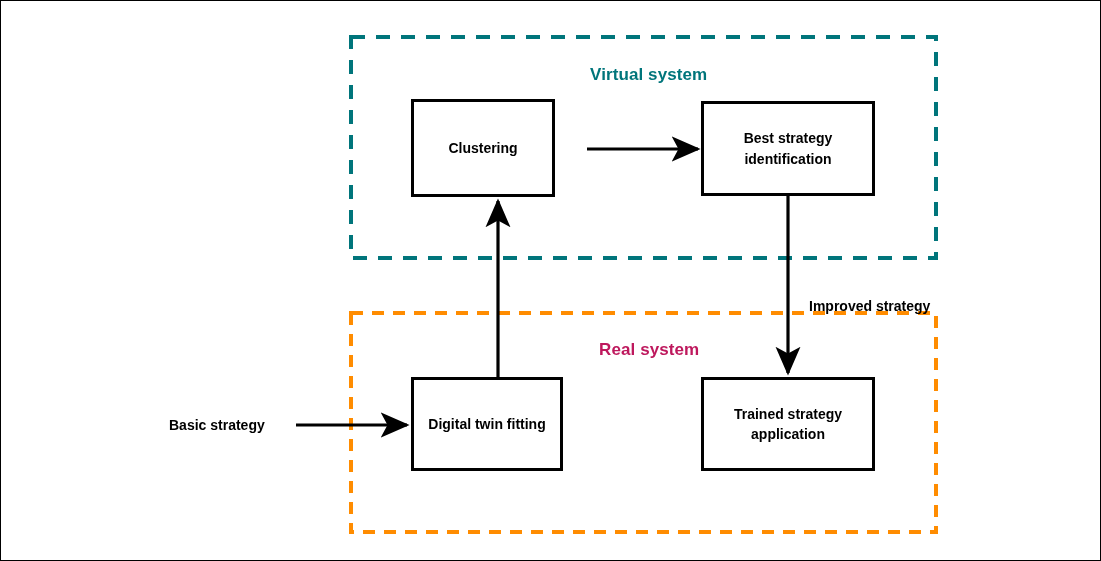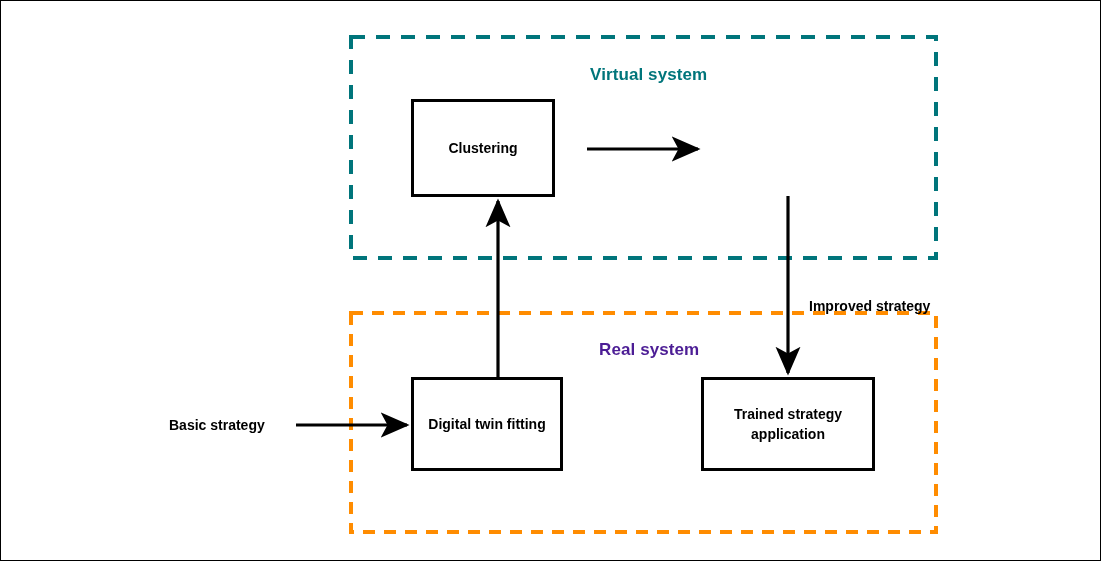--- a/index.html
+++ b/index.html
@@ -83,26 +83,30 @@
 
     <line x1="497" y1="378" x2="497" y2="200" stroke="#000000" stroke-width="3.2" marker-end="url(#arrowhead)"></line>
 
     <line x1="586" y1="148" x2="697" y2="148" stroke="#000000" stroke-width="3.2" marker-end="url(#arrowhead)"></line>
 
     <line x1="787" y1="195" x2="787" y2="372" stroke="#000000" stroke-width="3.2" marker-end="url(#arrowhead)"></line>
   </svg>
 
   <div class="region-label" style="left:589px; top:64px; color:#00757b;">Virtual system</div>
 
-  <div class="region-label" style="left:598px; top:339px; color:#4c1d95;">Real system</div>
+  <div class="region-label" style="left:598px; top:339px; color:#be185d;">Real system</div>
 
   <div class="proc-box" style="left:410px; top:98px; width:144px; height:98px;">
     <span>Clustering</span>
   </div>
 
+  <div class="proc-box" style="left:700px; top:100px; width:174px; height:95px;">
+    <span style="white-space:pre-line;">Best strategy
+identification</span>
+  </div>
 
   <div class="proc-box" style="left:410px; top:376px; width:152px; height:94px;">
     <span>Digital twin fitting</span>
   </div>
 
   <div class="proc-box" style="left:700px; top:376px; width:174px; height:94px;">
     <span style="white-space:pre-line;">Trained strategy
 application</span>
   </div>
 

